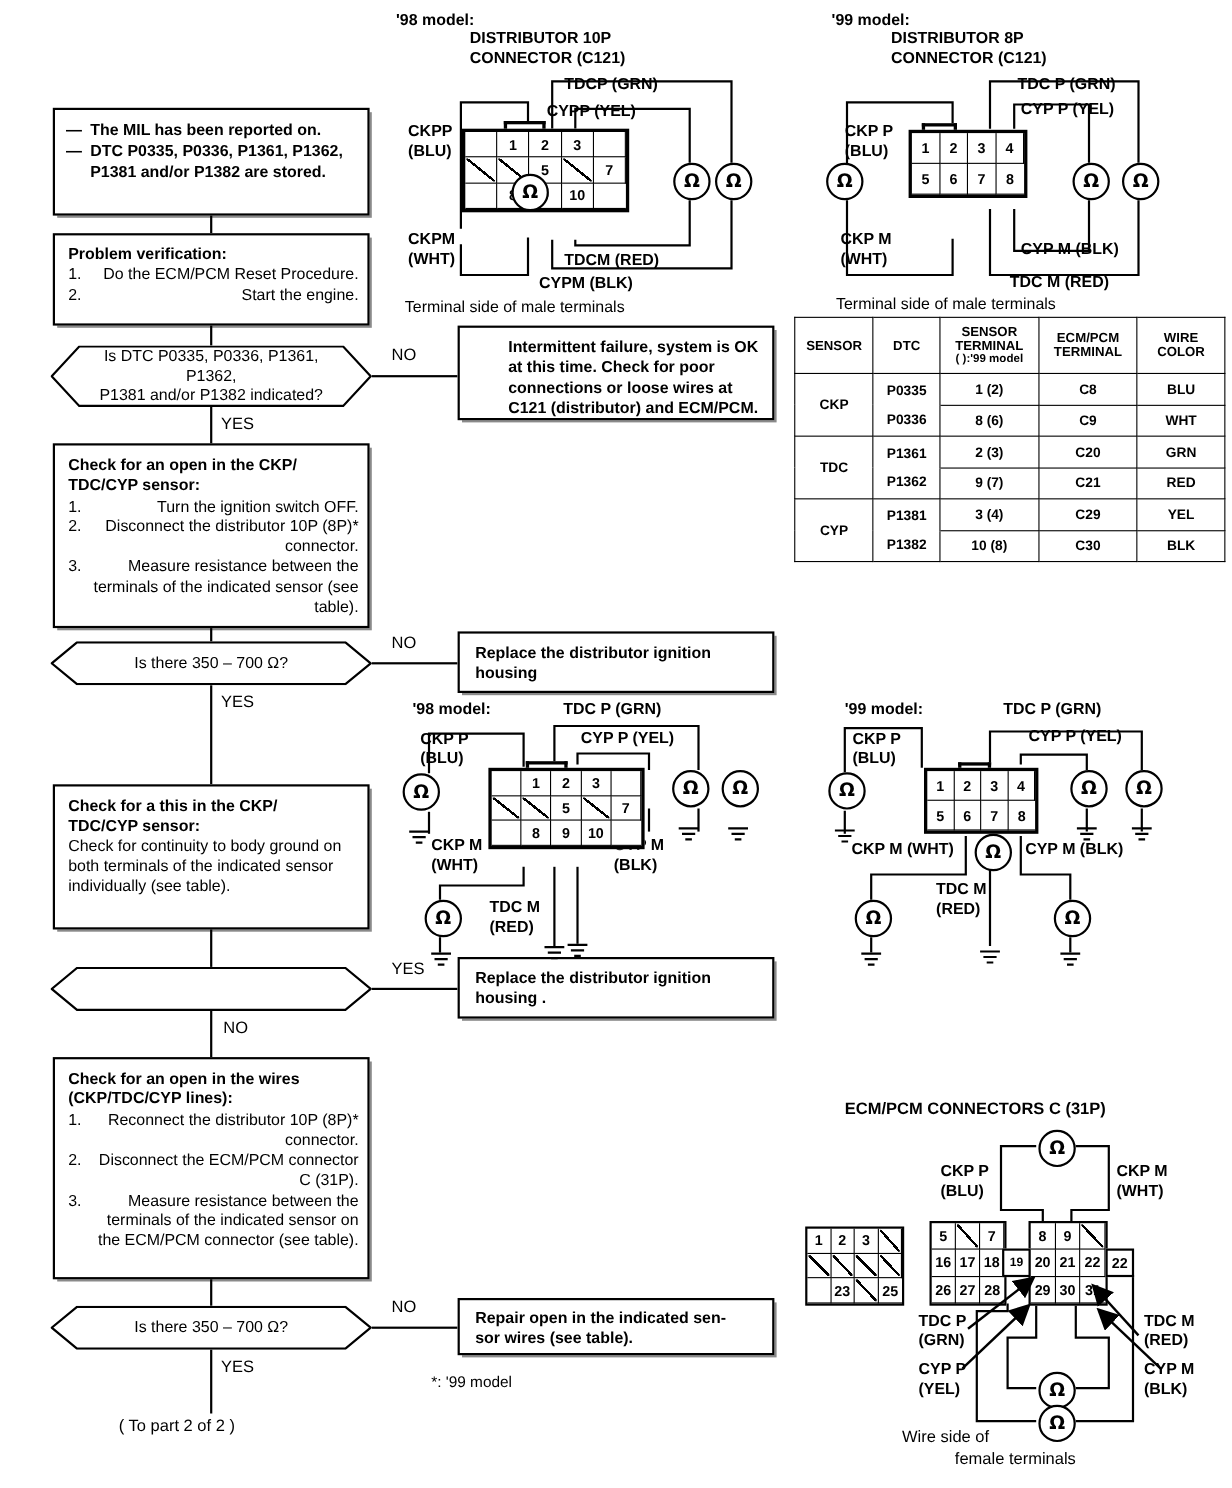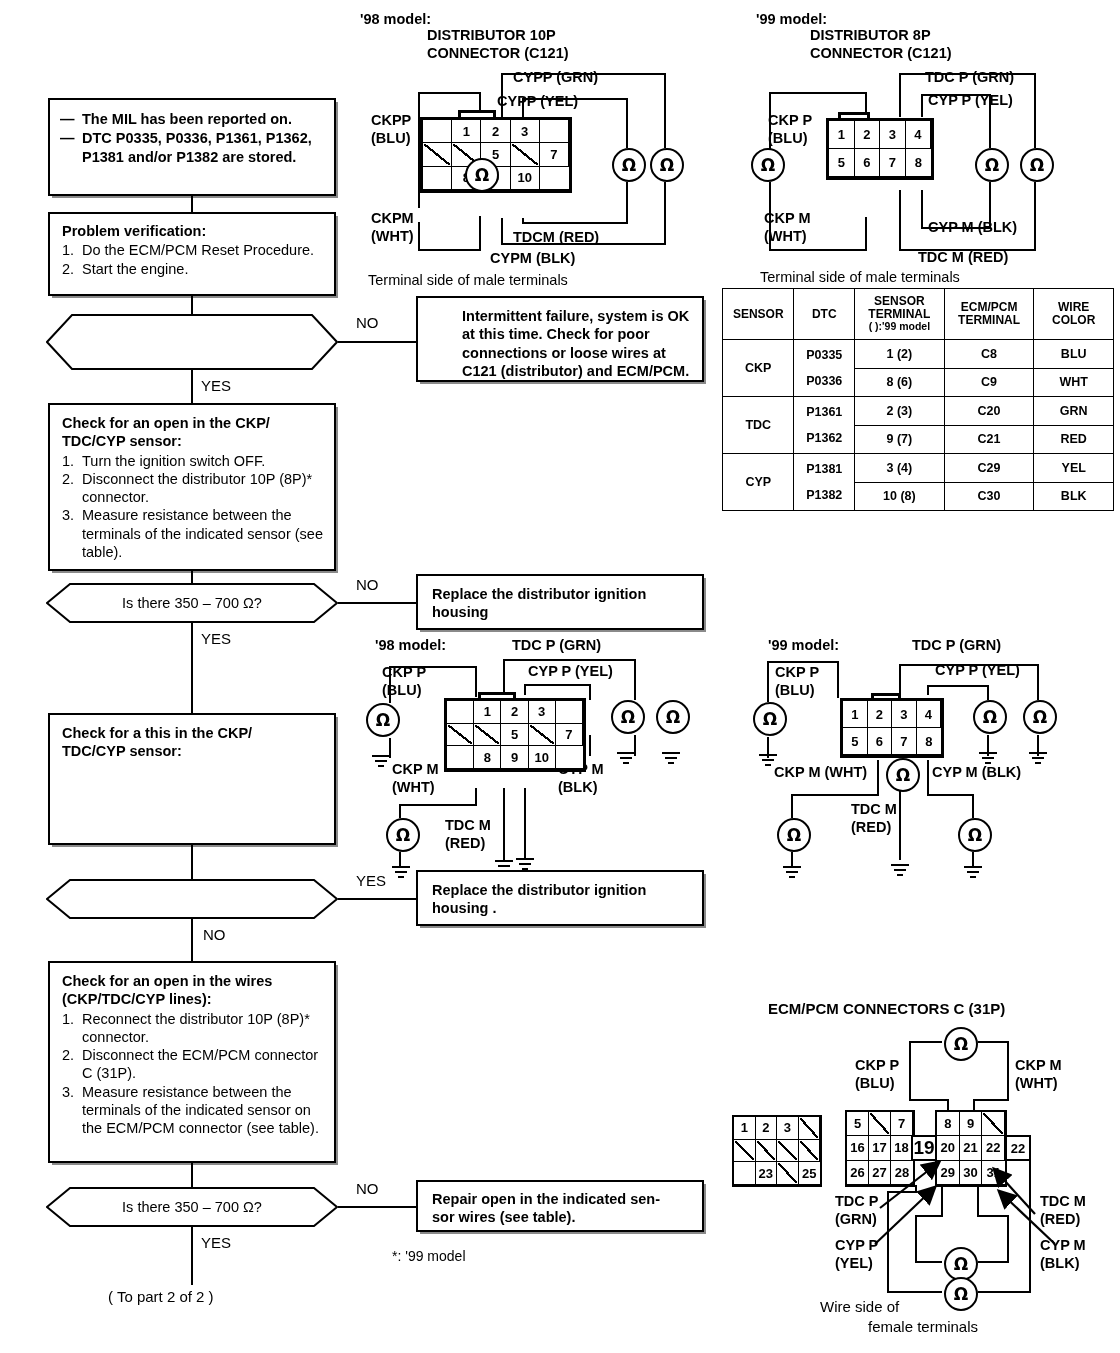--- a/index.html
+++ b/index.html
@@ -9,21 +9,21 @@
   .abs{position:absolute;}
   
   .box{position:absolute;border:2px solid #000;background:#fff;box-sizing:border-box;
        box-shadow:3px 3px 0 -1px #8a8a8a;}
   .box .inner{padding:7px 10px;}
   .txt{font-size:14.5px;line-height:1.26;}
   .txt-bold{font-size:14.5px;line-height:1.26;font-weight:bold;}
   
   .li{display:flex;}
   .li .n{width:20px;flex:0 0 20px;}
-  .li .t{flex:1;}
+  .li .t{flex:1;text-align:right;}
   .dash{display:flex;}
   .dash .n{width:22px;flex:0 0 22px;}
   
   .hex{position:absolute;}
   .hex svg{position:absolute;left:0;top:0;}
   .hex .hextxt{position:absolute;left:30px;right:30px;top:0;bottom:0;
       display:flex;flex-direction:column;justify-content:center;align-items:center;
       text-align:center;font-size:14.5px;line-height:1.25;}
   
   .ln{position:absolute;background:#000;}
@@ -90,20 +90,24 @@
     </div>
   </div>
 </div>
 
 <div class="ln lnv" style="left:191px;top:296px;height:18px;"></div>
 
 <div class="hex" style="left:46px;top:314px;width:292px;height:56px;">
   <svg width="292" height="56" viewBox="0 0 292 56">
     <polygon points="26,1 266,1 291,28 266,55 26,55 1,28" fill="#fff" stroke="#000" stroke-width="2"></polygon>
   </svg>
+  <div class="hextxt">
+    <div>Is DTC P0335, P0336, P1361, P1362,</div>
+    <div>P1381 and/or P1382 indicated?</div>
+  </div>
 </div>
 <div class="ln lnh" style="left:338px;top:341px;width:78px;"></div>
 <div class="lbl" style="left:356px;top:314px;">NO</div>
 <div class="ln lnv" style="left:191px;top:370px;height:38px;"></div>
 <div class="lbl" style="left:201px;top:377px;">YES</div>
 
 <div class="box" style="left:416px;top:296px;width:288px;height:86px;">
   <div class="inner txt-bold" style="padding:9px 10px 0 12px;margin-left:32px;">Intermittent failure, system is OK at this time. Check for poor connections or loose wires at C121 (distributor) and ECM/PCM.</div>
 </div>
 
@@ -145,20 +149,21 @@
   <div class="inner txt-bold" style="padding:9px 10px 0 14px;">
     <div>Replace the distributor ignition</div>
     <div>housing</div>
   </div>
 </div>
 
 <div class="box" style="left:48px;top:713px;width:288px;height:132px;">
   <div class="inner" style="padding:9px 8px 0 12px;">
     <div class="txt-bold">Check for a this in the CKP/</div>
     <div class="txt-bold">TDC/CYP sensor:</div>
+    <div class="txt">Check for continuity to body ground on both terminals of the indicated sensor individually (see table).</div>
   </div>
 </div>
 
 <div class="ln lnv" style="left:191px;top:845px;height:34px;"></div>
 
 <div class="hex" style="left:46px;top:879px;width:292px;height:40px;">
   <svg width="292" height="40" viewBox="0 0 292 40">
     <polygon points="24,1 268,1 291,20 268,39 24,39 1,20" fill="#fff" stroke="#000" stroke-width="2"></polygon>
   </svg>
 </div>
@@ -213,21 +218,21 @@
   <div class="inner txt-bold" style="padding:8px 16px 0 14px;">
     <div>Repair open in the indicated sen-</div>
     <div>sor wires (see table).</div>
   </div>
 </div>
 <div class="cap" style="left:392px;top:1248px;font-size:14px;">*: '99 model</div>
 
 <div class="hd" style="left:360px;top:10px;">'98 model:</div>
 <div class="hd" style="left:427px;top:26px;">DISTRIBUTOR 10P</div>
 <div class="hd" style="left:427px;top:44px;">CONNECTOR (C121)</div>
-<div class="hd" style="left:513px;top:68px;">CYPP (GRN)</div>
+<div class="hd" style="left:513px;top:68px;">TDCP (GRN)</div>
 <div class="hd" style="left:497px;top:92px;">CYPP (YEL)</div>
 <div class="hd" style="left:371px;top:111px;">CKPP</div>
 <div class="hd" style="left:371px;top:129px;">(BLU)</div>
 <div class="hd" style="left:371px;top:209px;">CKPM</div>
 <div class="hd" style="left:371px;top:227px;">(WHT)</div>
 <div class="hd" style="left:513px;top:228px;">TDCM (RED)</div>
 <div class="hd" style="left:490px;top:249px;">CYPM (BLK)</div>
 <div class="cap" style="left:368px;top:271px;">Terminal side of male terminals</div>
 
 <svg class="abs" style="left:355px;top:60px;" width="330" height="210" viewBox="0 0 330 210">
@@ -628,21 +633,21 @@
     <div class="cell slash"></div>
     <div class="cell">20</div>
     <div class="cell">21</div>
     <div class="cell">22</div>
     <div class="cell">29</div>
     <div class="cell">30</div>
     <div class="cell">31</div>
   </div>
 </div>
 
-<div class="ecmblk" style="left:911px;top:1135px;width:26px;height:26px;display:flex;align-items:center;justify-content:center;font-size:19px;font-weight:bold;">19</div>
+<div class="ecmblk" style="left:911px;top:1135px;width:26px;height:26px;display:flex;align-items:center;justify-content:center;font-size:11px;font-weight:bold;">19</div>
 <div class="ecmblk" style="left:1005px;top:1135px;width:26px;height:26px;display:flex;align-items:center;justify-content:center;font-size:13px;font-weight:bold;">22</div>
 
 <svg class="abs arrow" style="left:820px;top:1140px;" width="260" height="110" viewBox="0 0 260 110">
   <defs>
     <marker id="ah" markerWidth="9" markerHeight="9" refX="7" refY="4.5" orient="auto">
       <polygon points="0,0 9,4.5 0,9" fill="#000"></polygon>
     </marker>
   </defs>
   <g stroke="#000" stroke-width="2.2" fill="none" marker-end="url(#ah)">
     <line x1="60" y1="68" x2="118" y2="23"></line>

